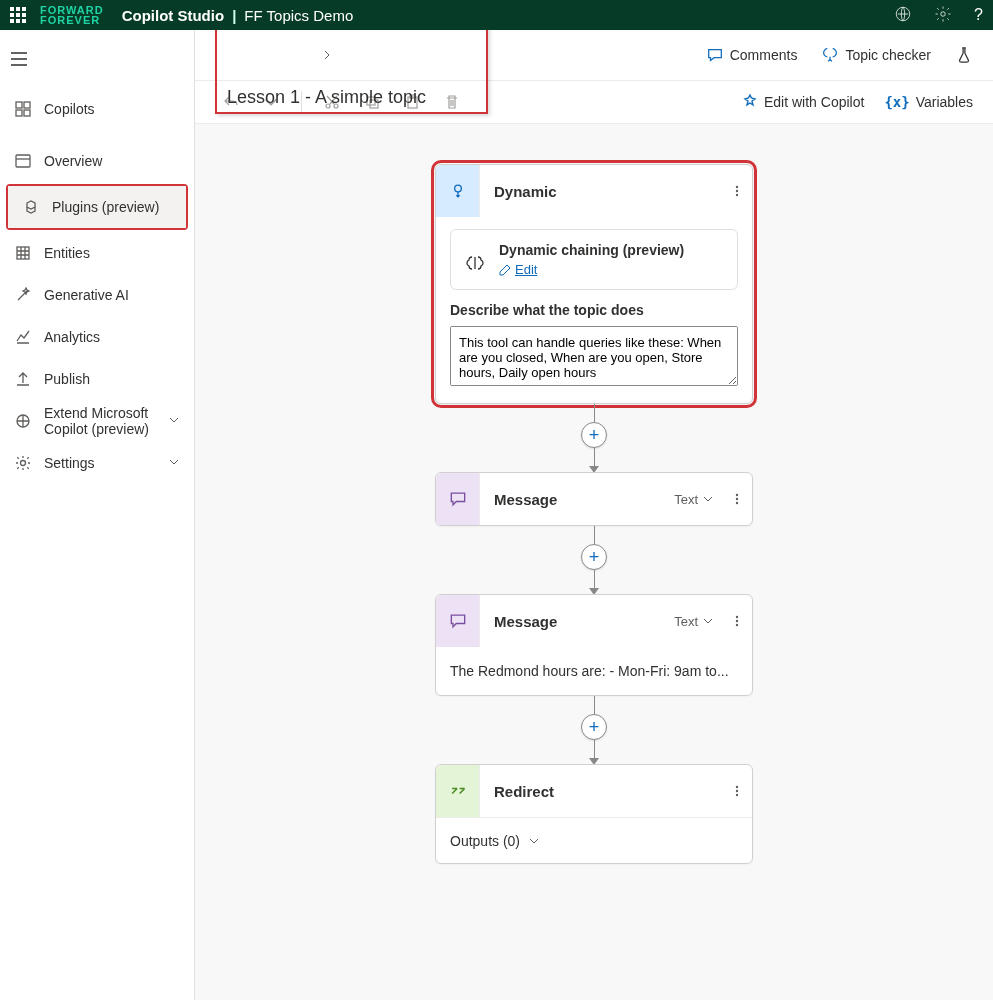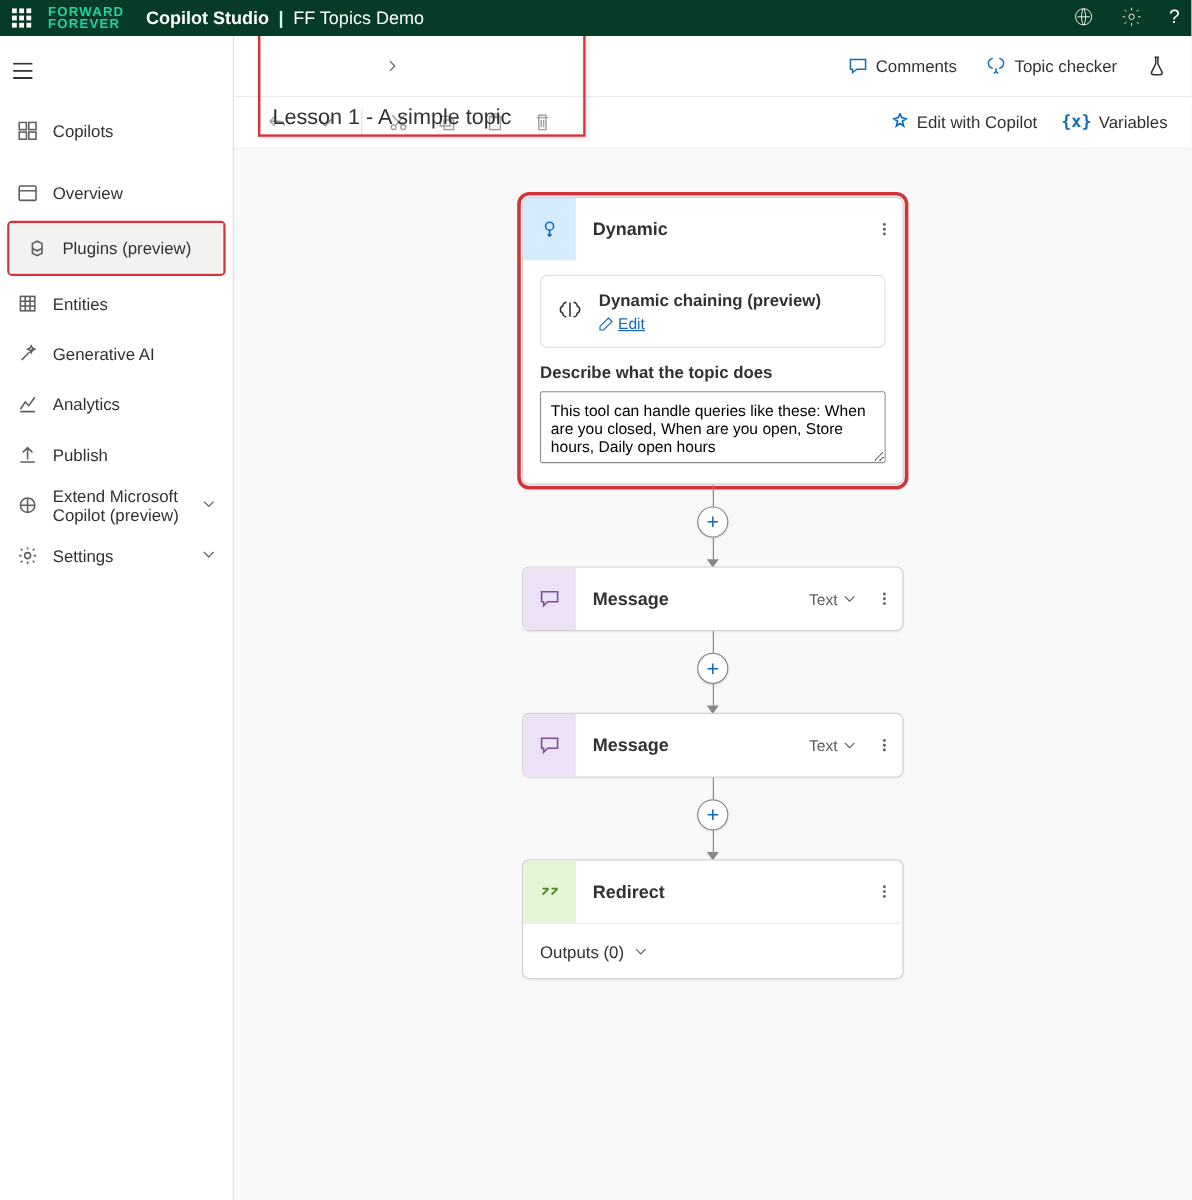--- a/index.html
+++ b/index.html
@@ -60,21 +60,21 @@
 .node-icon.message { background: #ece1f5; }
 .node-icon.redirect { background: #e3f4d7; }
 .node-icon svg { width: 20px; height: 20px; }
 .node-title { flex: 1; padding: 0 14px; font-weight: 600; font-size: 15px; }
 .node-type { font-size: 13px; color: #605e5c; margin-right: 8px; display: flex; align-items: center; gap: 4px; }
 .node-type svg { width: 12px; height: 12px; stroke: #605e5c; fill: none; }
 .node-menu { width: 30px; display: flex; align-items: center; justify-content: center; cursor: pointer; }
 .node-menu svg { width: 14px; height: 14px; fill: #605e5c; }
 
 .node-body { padding: 12px 14px 14px; }
-.subcard { border: 1px solid #e1dfdd; border-radius: 6px; padding: 12px; display: flex; gap: 12px; align-items: center; margin-bottom: 12px; }
+.subcard { border: 1px solid #e1dfdd; border-radius: 6px; padding: 12px; display: flex; gap: 12px; align-items: flex-end; margin-bottom: 12px; }
 .subcard .sico { width: 24px; height: 24px; }
 .subcard .sico svg { width: 24px; height: 24px; stroke:#323130; fill:none; stroke-width:1.3;}
 .subcard .stxt { font-weight: 600; font-size: 14px; }
 .sublink { display: flex; align-items: center; gap: 4px; color: #0f6cbd; font-size: 13px; margin-top: 4px; cursor: pointer; text-decoration: underline; }
 .sublink svg { width: 12px; height: 12px; stroke: #0f6cbd; fill: none; }
 .desc-label { font-weight: 600; font-size: 14px; margin-bottom: 8px; }
 .desc-area { width: 100%; border: 1px solid #8a8886; border-radius: 2px; padding: 8px; font-family: inherit; font-size: 13px; resize: both; min-height: 60px; }
 
 .msg-body { padding: 16px 14px; font-size: 14px; color: #323130; }
 
@@ -411,20 +411,21 @@
               </svg>
           </div>
           <div class="node-menu">
               <svg viewBox="0 0 14 14">
                 <circle cx="7" cy="3" r="1.2"></circle>
                 <circle cx="7" cy="7" r="1.2"></circle>
                 <circle cx="7" cy="11" r="1.2"></circle>
               </svg>
             </div>
         </div>
+        <div class="msg-body">The Redmond hours are: - Mon-Fri: 9am to...</div>
       </div>
 
       <div class="connector">
         <div class="line" style="height:18px;"></div>
         <div class="plus">+</div>
         <div class="line" style="height:18px;"></div>
         <div class="arrowhead"></div>
       </div>
 
       <div class="node">

